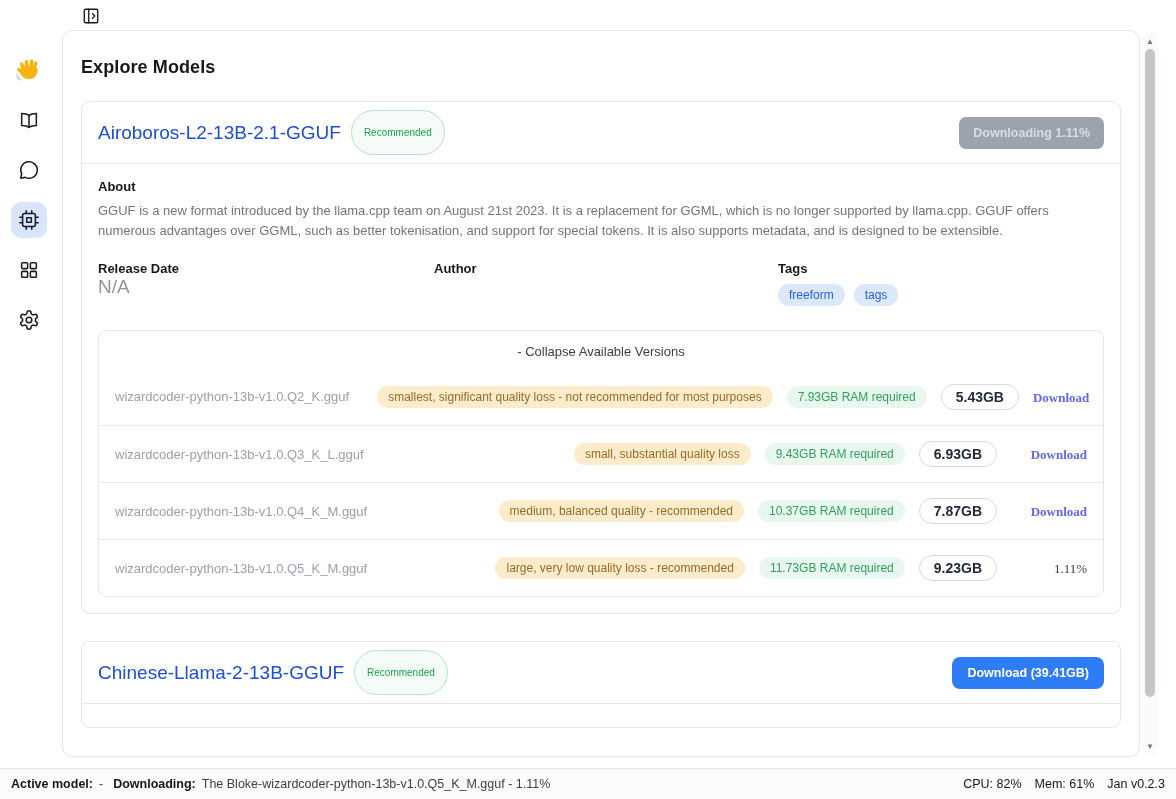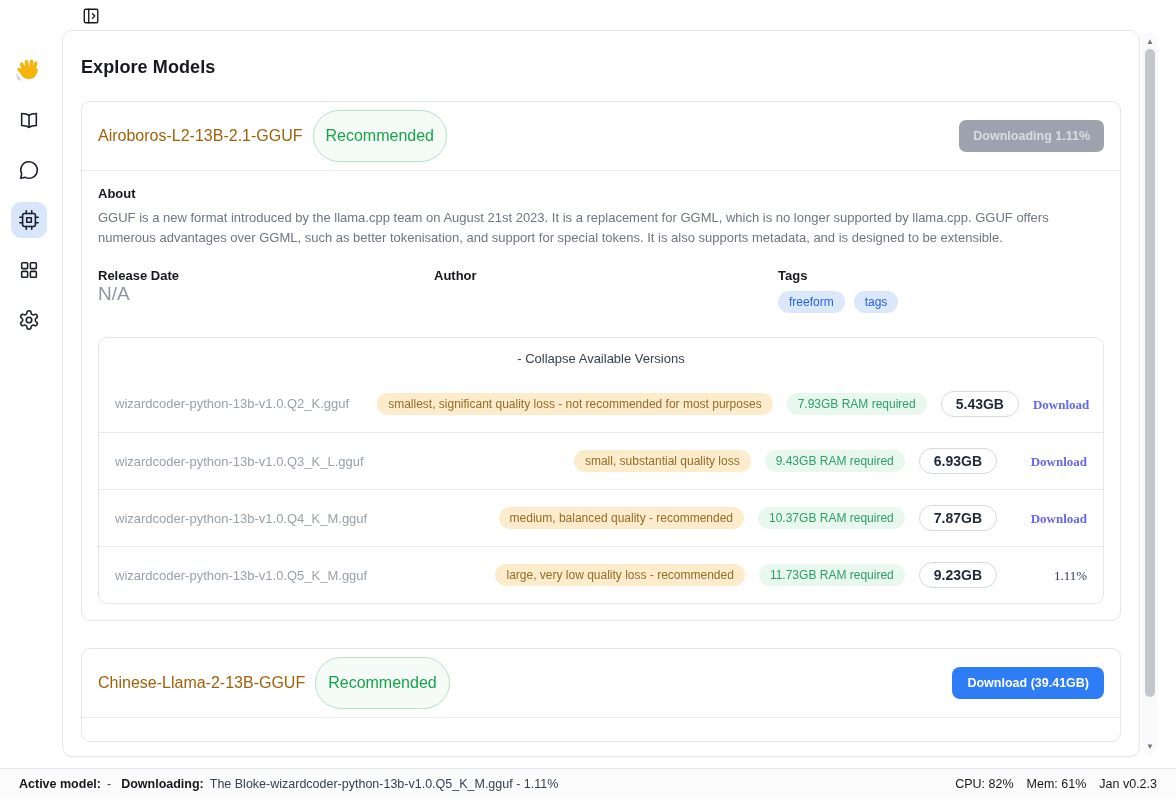--- a/index.html
+++ b/index.html
@@ -17,22 +17,22 @@
   .side-item svg { display:block; }
 
   
   .panel { position:absolute; left:62px; top:30px; width:1078px; height:727px; background:#fff; border:1px solid #e4e6ea; border-radius:10px; overflow:hidden; box-shadow:0 1px 2px rgba(0,0,0,.03); }
   .panel-inner { padding:26px 18px 0 18px; }
   .page-title { font-size:18px; font-weight:600; color:#16181d; letter-spacing:.1px; }
 
   
   .model-card { margin-top:23px; border:1px solid #e4e6ea; border-radius:9px; background:#fff; }
   .card-head { display:flex; align-items:center; min-height:48px; padding:8px 16px; border-bottom:1px solid #e9eaee; }
-  .card-title { font-size:16px; color:#a16207; }
-  .badge { margin-left:10px; border:1px solid #b7e2c6; color:#18a34a; background:#f5fcf7; border-radius:999px; font-size:16px; padding:16px 12px; white-space:nowrap; }
+  .card-title { font-size:19px; color:#1d4ed8; }
+  .badge { margin-left:10px; border:1px solid #b7e2c6; color:#18a34a; background:#f5fcf7; border-radius:999px; font-size:10px; padding:16px 12px; white-space:nowrap; }
   .head-spacer { flex:1; }
   .btn { border:none; cursor:pointer; white-space:nowrap; }
   .btn-disabled { background:#9ca3af; color:#d9dce1; font-weight:700; font-size:12.5px; padding:9px 14px; border-radius:7px; cursor:default; }
   .btn-primary { background:#2e7cf6; color:#fff; font-weight:700; font-size:12.5px; padding:9px 15px; border-radius:8px; }
 
   .card-body { padding:15px 16px 8px 16px; }
   .section-label { font-size:13px; font-weight:600; color:#16181d; }
   .about-text { margin-top:7px; font-size:13px; line-height:1.55; color:#6f7680; }
 
   .meta-grid { display:grid; grid-template-columns:336px 344px 1fr; margin-top:20px; }
@@ -58,21 +58,21 @@
   .pct-text { font-size:13px; color:#374151; }
 
   
   .scrollbar { position:absolute; left:1142px; top:32px; width:16px; height:723px; background:#fafafa; border-radius:8px; }
   .sb-arrow { position:absolute; left:0; width:16px; height:14px; display:flex; align-items:center; justify-content:center; font-size:8px; color:#6f7680; cursor:pointer; }
   .sb-arrow.up { top:2px; }
   .sb-arrow.down { bottom:2px; }
   .sb-thumb { position:absolute; left:3px; top:17px; width:10px; height:648px; background:#c3c6cb; border-radius:6px; cursor:grab; }
 
   
-  .statusbar { position:absolute; left:0; top:768px; width:1176px; height:31px; background:#fbfbfc; border-top:1px solid #e6e7ea; display:flex; align-items:center; padding:0 19px; font-size:12.5px; color:#374151;text-align:right; }
+  .statusbar { position:absolute; left:0; top:768px; width:1176px; height:31px; background:#fbfbfc; border-top:1px solid #e6e7ea; display:flex; align-items:center; padding:0 11px; font-size:12.5px; color:#374151;text-align:right; }
   .statusbar .lbl { font-weight:600; color:#16181d; }
   .sb-left { display:flex; align-items:center; gap:6px; white-space:nowrap; }
   .sb-right { margin-left:auto; display:flex; align-items:center; gap:13px; white-space:nowrap; color:#16181d; }
   .sb-right span { font-weight:500; }
 </style>
 </head>
 <body>
 
 <div class="app">
 

